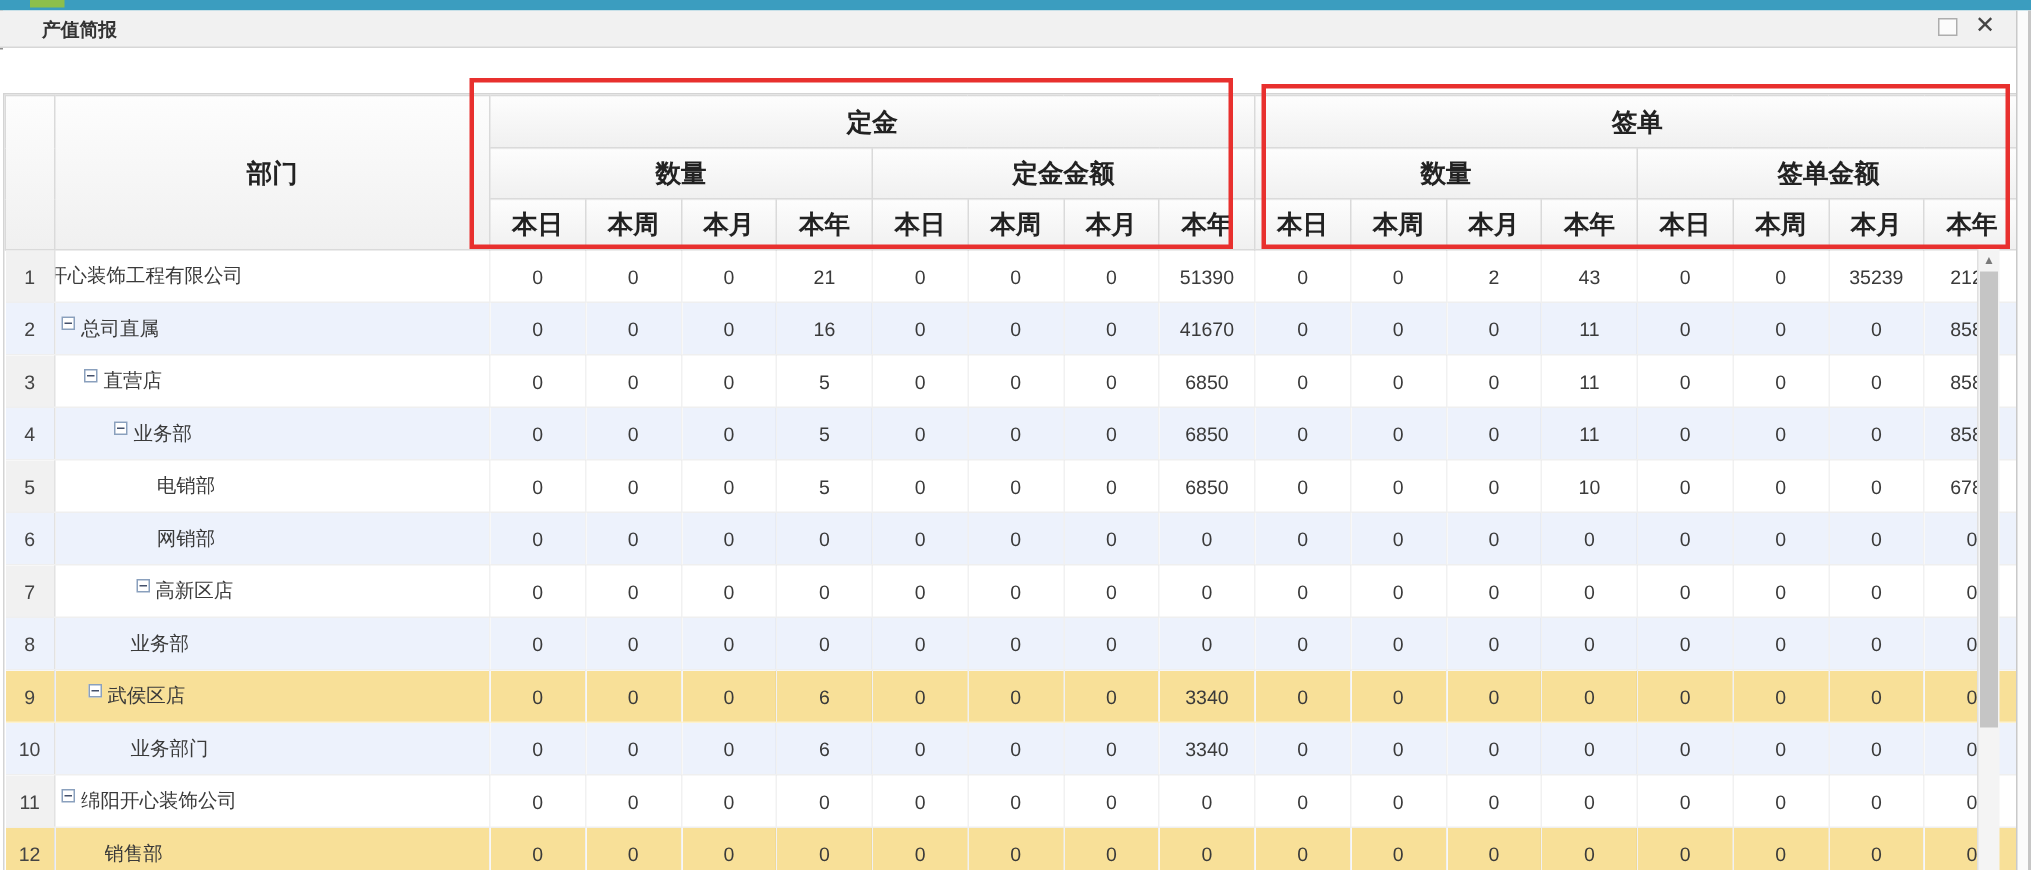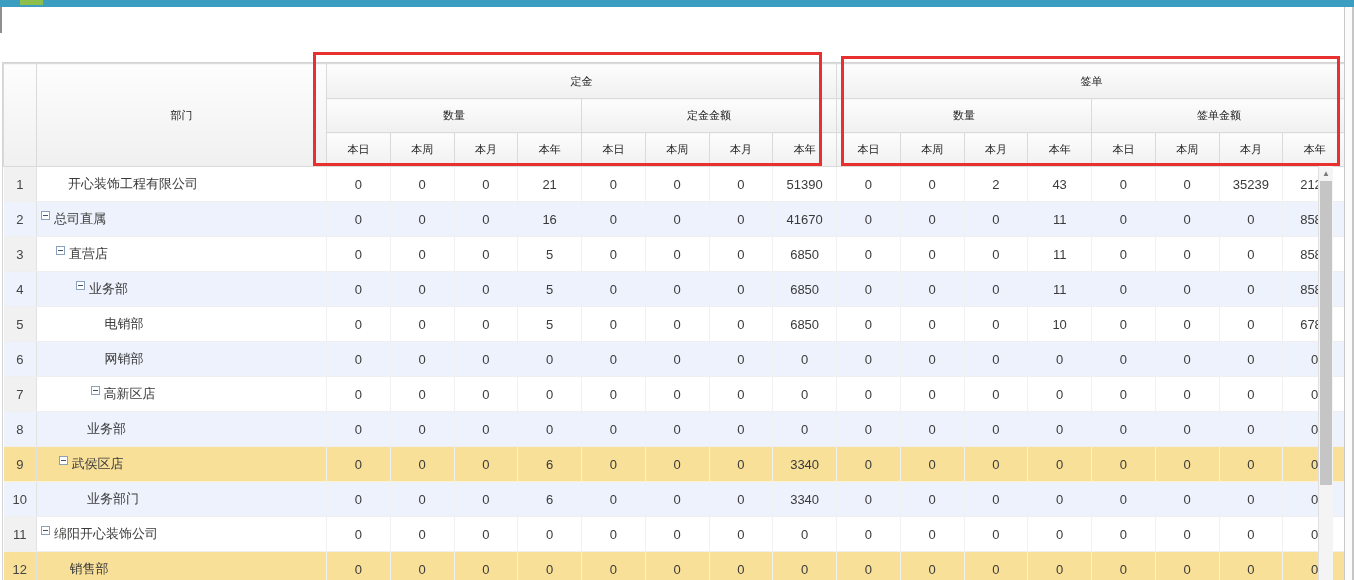--- a/index.html
+++ b/index.html
@@ -21,21 +21,21 @@
   
   .breadcrumb { position:absolute; left:0; top:33px; width:1344px; height:29px; background:#fdfdfd; }
   .monitor-icon { position:absolute; left:8px; top:6px; width:17px; height:12px; background:#8a8a8a; border-radius:1px; }
   .monitor-icon::before { content:""; position:absolute; left:2px; top:2px; right:2px; bottom:2px; background:#9e9e9e; }
   .monitor-icon::after { content:""; position:absolute; left:4px; top:13px; width:9px; height:3px; background:#8a8a8a; }
   .crumb-label { position:absolute; left:32px; top:4px; font-size:15px; color:#9b9b9b; }
 
   
   .table-wrap { position:absolute; left:2px; top:62px; width:1342px; height:518px; overflow:hidden; border-top:1px solid #d4d4d4; border-left:1px solid #d4d4d4; background:#fff; }
   table { border-collapse:collapse; table-layout:fixed; width:1343px; }
-  thead th { background:linear-gradient(180deg,#fdfdfd,#f0f0f0); border:1px solid #dadada; font-size:11px; font-weight:normal; color:#222; }
+  thead th { background:linear-gradient(180deg,#fdfdfd,#f0f0f0); border:1px solid #dadada; font-size:17px; font-weight:bold; color:#222; }
   thead tr:nth-child(1) th { height:35px; }
   thead tr:nth-child(2) th { height:34px; }
   thead tr:nth-child(3) th { height:34px; }
   tbody td { height:35px; border-right:1px solid rgba(0,0,0,0.055); border-bottom:1px solid #efefef; font-size:13px; color:#3a3a3a; text-align:center; overflow:hidden; white-space:nowrap; }
   tbody td.rownum { background:#f1f1f1; color:#444; border-right:1px solid #e2e2e2; }
   tbody td.dept { text-align:left; }
   tr.white td.dept, tr.white td.val { background:#ffffff; }
   tr.blue td { background:#edf2fc; }
   tr.blue td.rownum { background:#edf2fc; }
   tr.yellow td { background:#f8e098; border-bottom:1px solid #fdf2cf; }
@@ -61,20 +61,27 @@
   .anno-right { left:841px; top:56px; width:499px; height:110px; }
 </style>
 </head>
 <body>
 
 <div class="window">
   <div class="topbar"></div>
   <div class="green-tab"></div>
   <div class="left-edge"></div>
 
+  <div class="titlebar">
+    <span class="title">产值简报</span>
+    <span class="win-btns">
+      <span class="btn-max"></span>
+      <span class="btn-close">✕</span>
+    </span>
+  </div>
 
 
   <div class="table-wrap">
     <table>
       <colgroup>
         <col style="width:33px">
           <col style="width:290px">
         <col span="16" style="width:63.75px">
       </colgroup>
       <thead>
@@ -106,21 +113,21 @@
           <th>本日</th>
           <th>本周</th>
           <th>本月</th>
           <th>本年</th>
         </tr>
       </thead>
       <tbody id="rows-body">
           <tr class="white">
             <td class="rownum">1</td>
             <td class="dept">
-              <div class="name-wrap" style="padding-left: 0px; margin-left: 36px;">
+              <div class="name-wrap" style="padding-left: 0px;">
                 <span class="dept-label" style="margin-left: -5px;">开心装饰工程有限公司</span>
               </div>
             </td>
             <td class="val">0</td>
             <td class="val">0</td>
             <td class="val">0</td>
             <td class="val">21</td>
             <td class="val">0</td>
             <td class="val">0</td>
             <td class="val">0</td>

